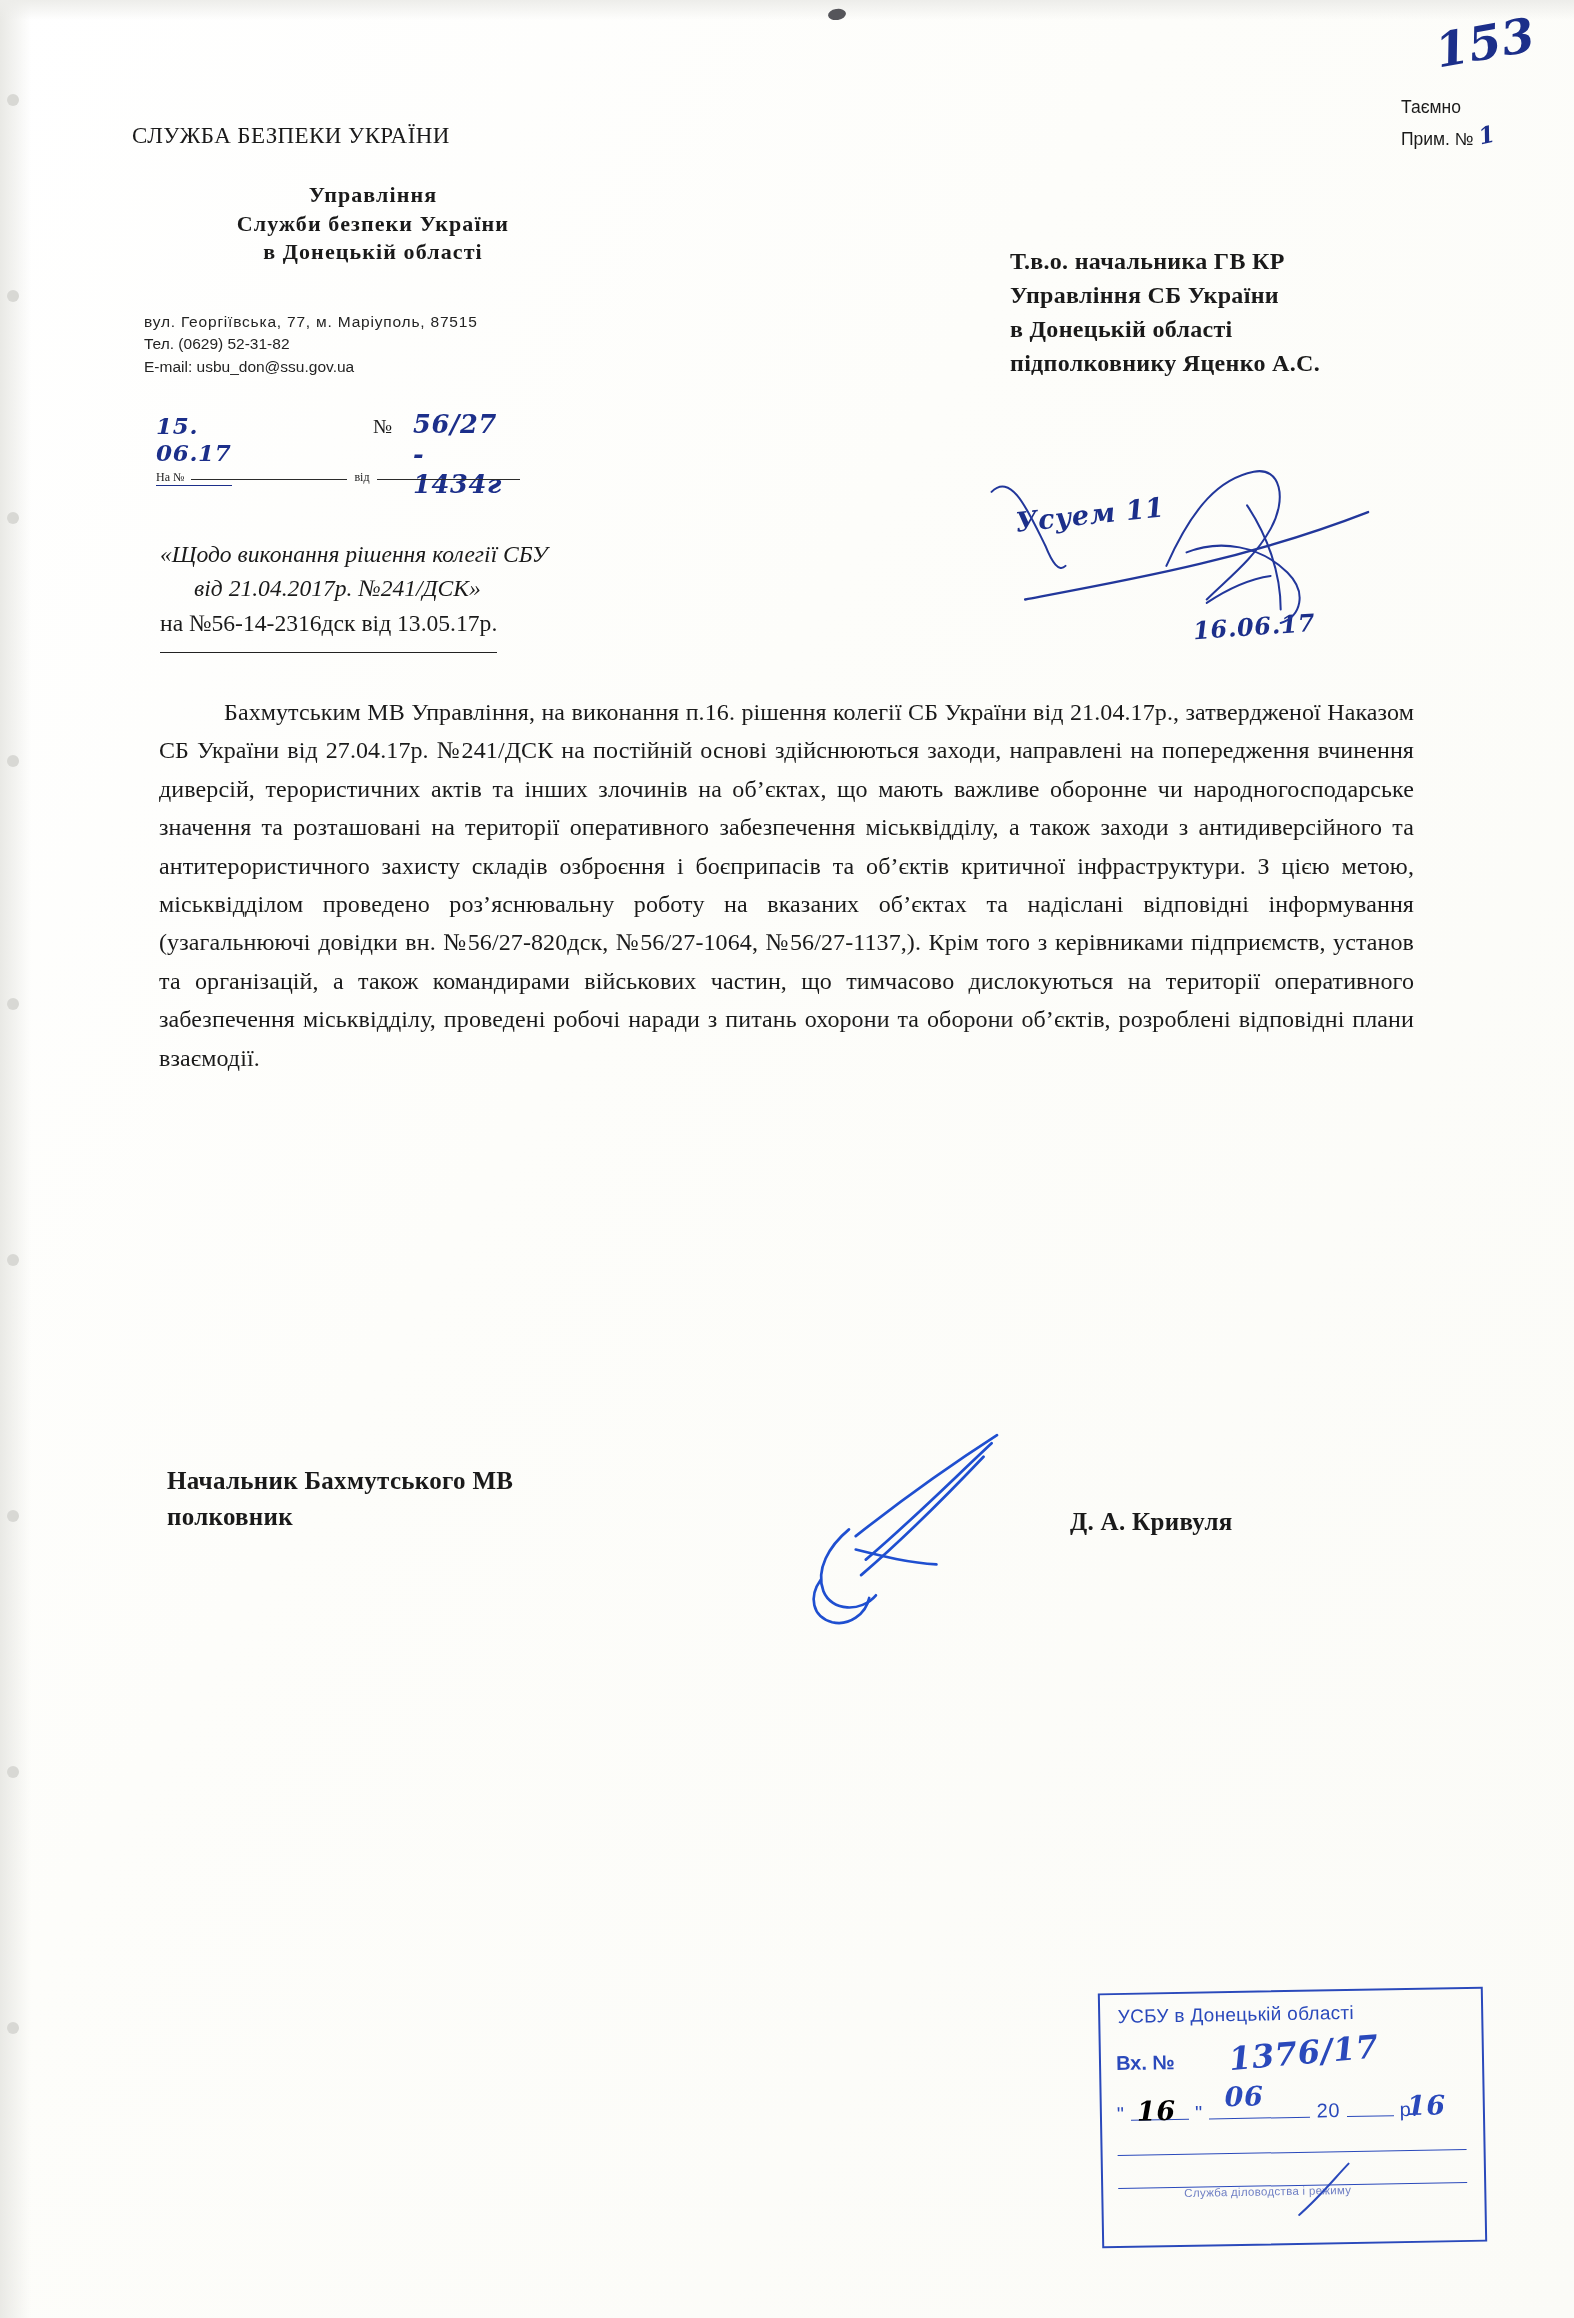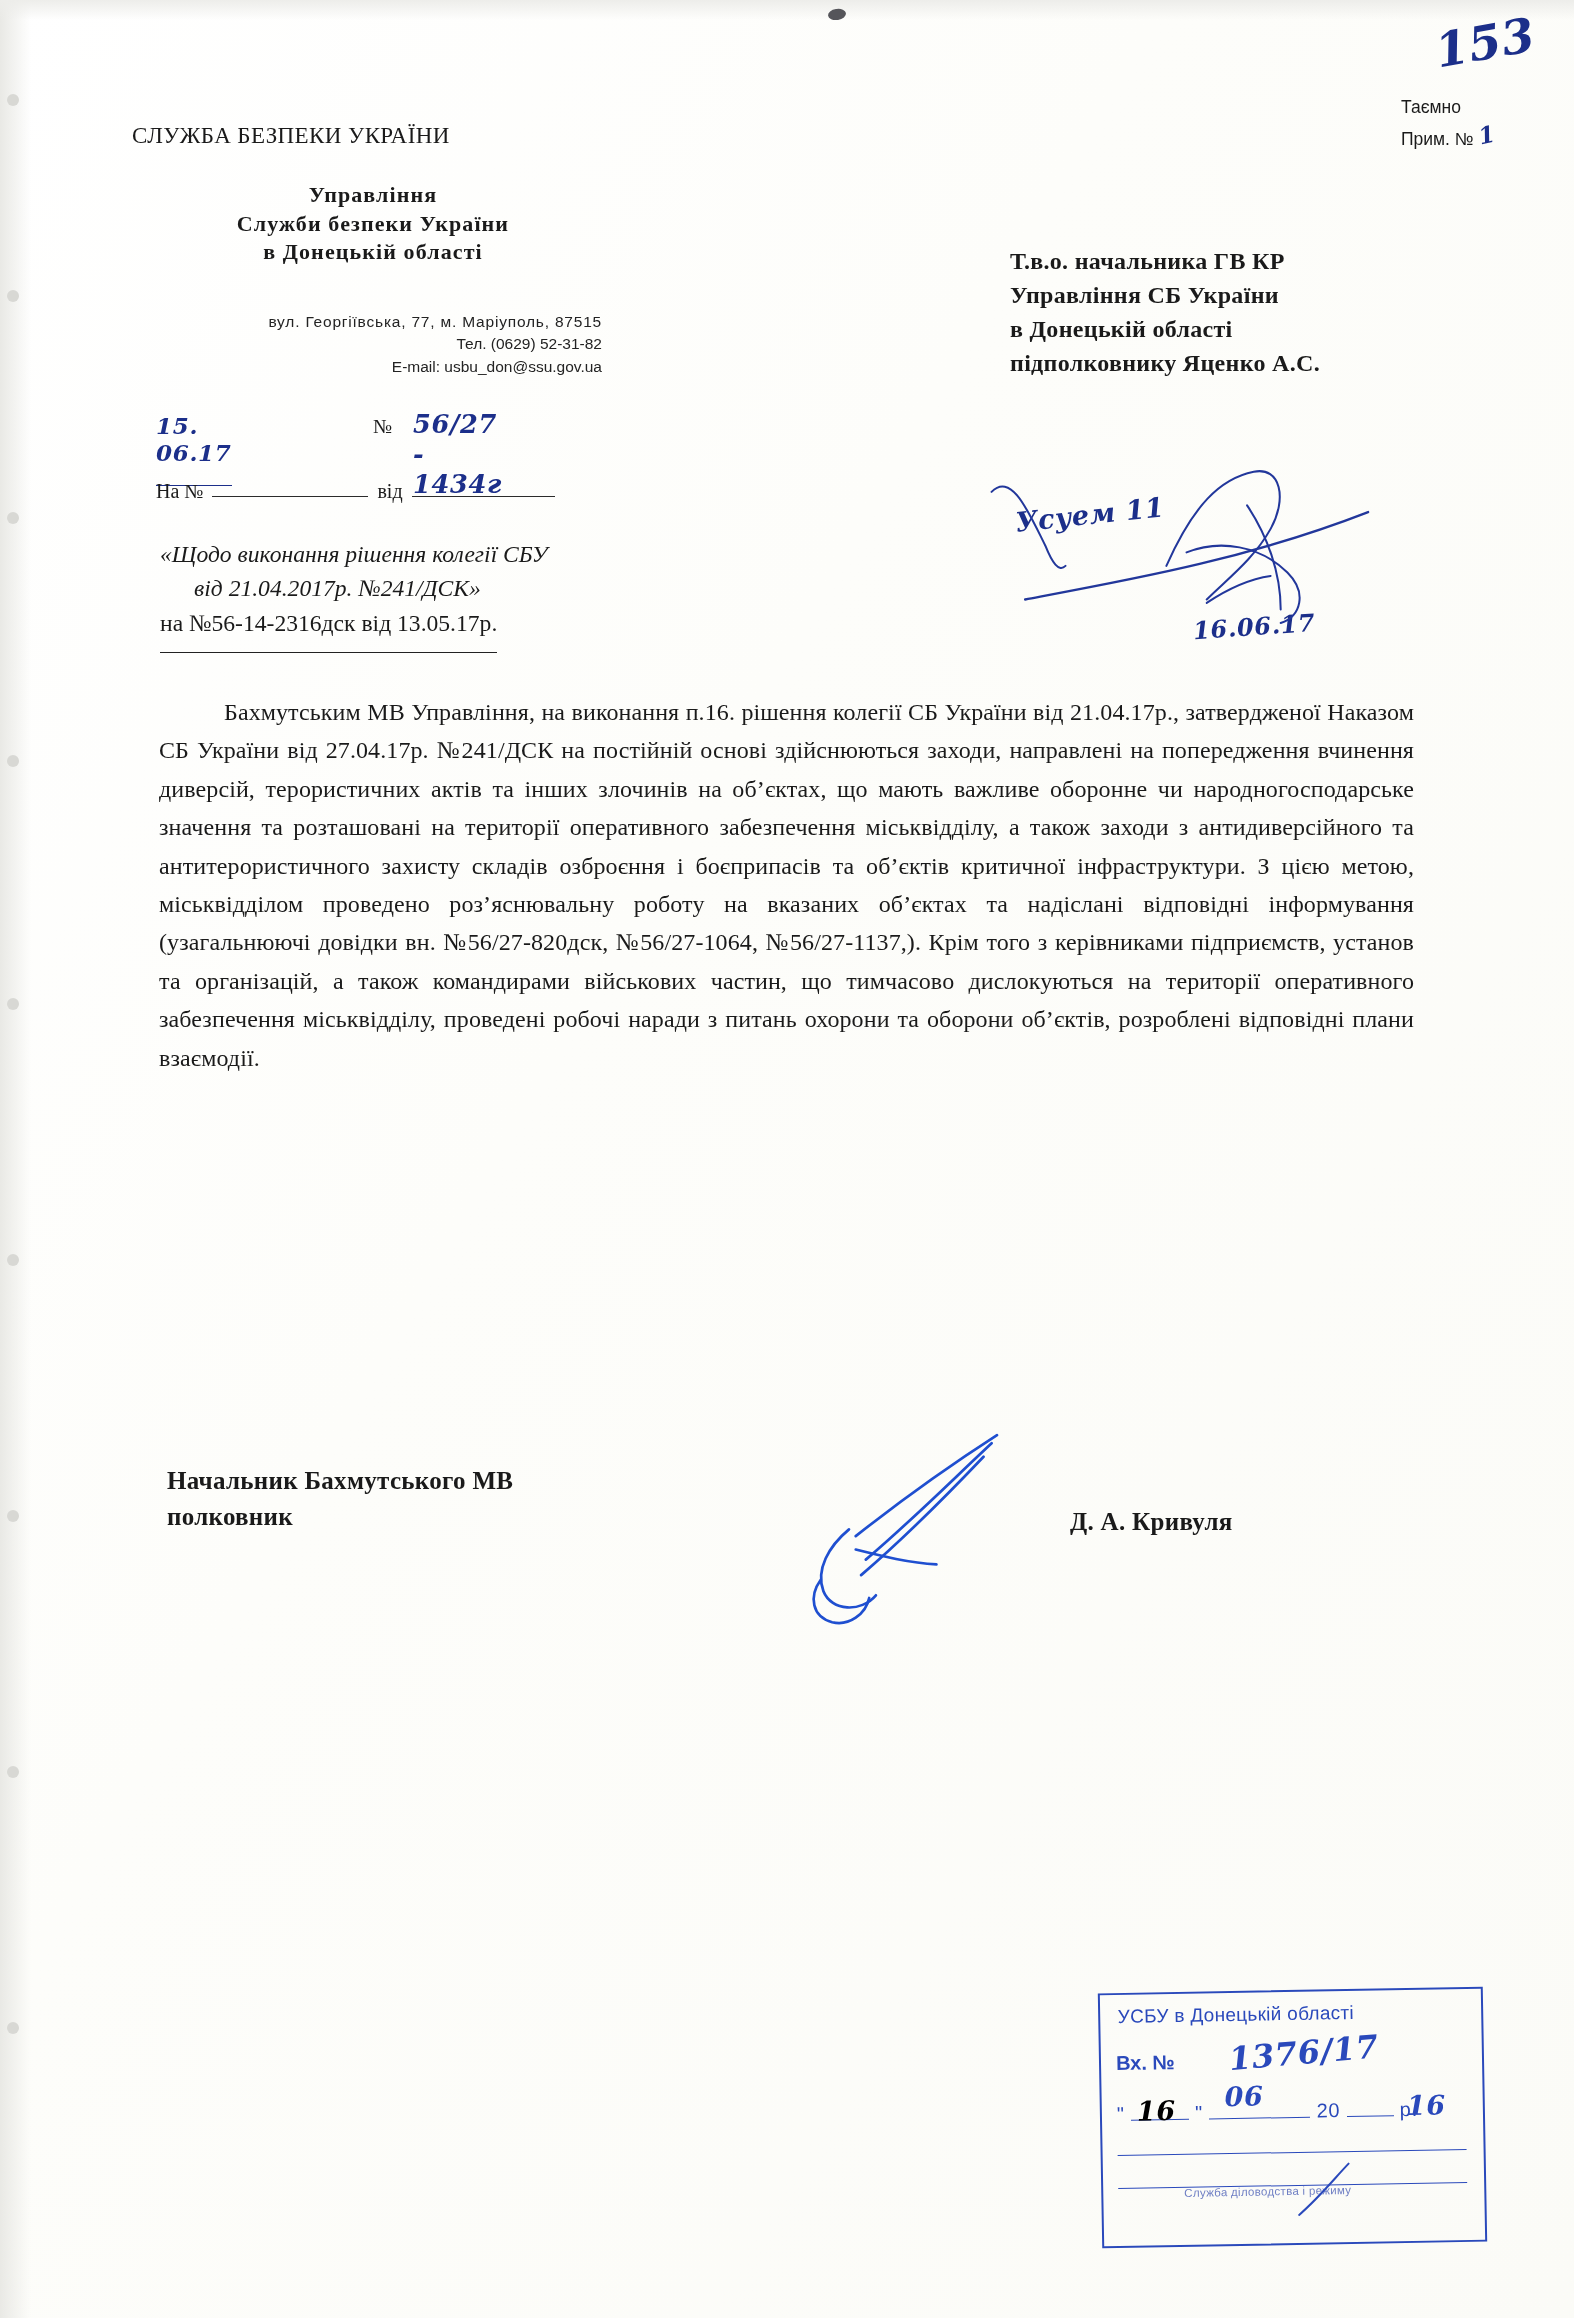--- a/index.html
+++ b/index.html
@@ -83,21 +83,21 @@
     font-weight: bold;
     font-size: 22px;
     line-height: 1.30;
     letter-spacing: 1.1px;
   }
   .addr-block {
     position: absolute;
     left: 144px;
     top: 311px;
     width: 458px;
-    text-align: right;
+    text-align: left;
     font-family: "Liberation Sans", sans-serif;
     font-size: 15.5px;
     line-height: 1.45;
     color: #232323;
   }
   .addr-block .line1 { letter-spacing: 0.8px; }
 
   .numline {
     position: absolute;
     left: 156px;
@@ -125,22 +125,21 @@
     position: absolute;
     left: 257px;
     top: -2.7px;
     font-size: 25.6px;
   }
 
   .na-line {
     position: absolute;
     left: 156px;
     top: 464px;
-    font-size: 20px;
-    margin-top: 16px;
+    font-size: 12px;
   }
   .na-line .blank {
     display: inline-block;
     width: 156px;
     border-bottom: 1.3px solid #2b2b2b;
     margin: 0 4px;
     vertical-align: 1.3px;
     height: 15px;
   }
   .na-line .blank2 {

